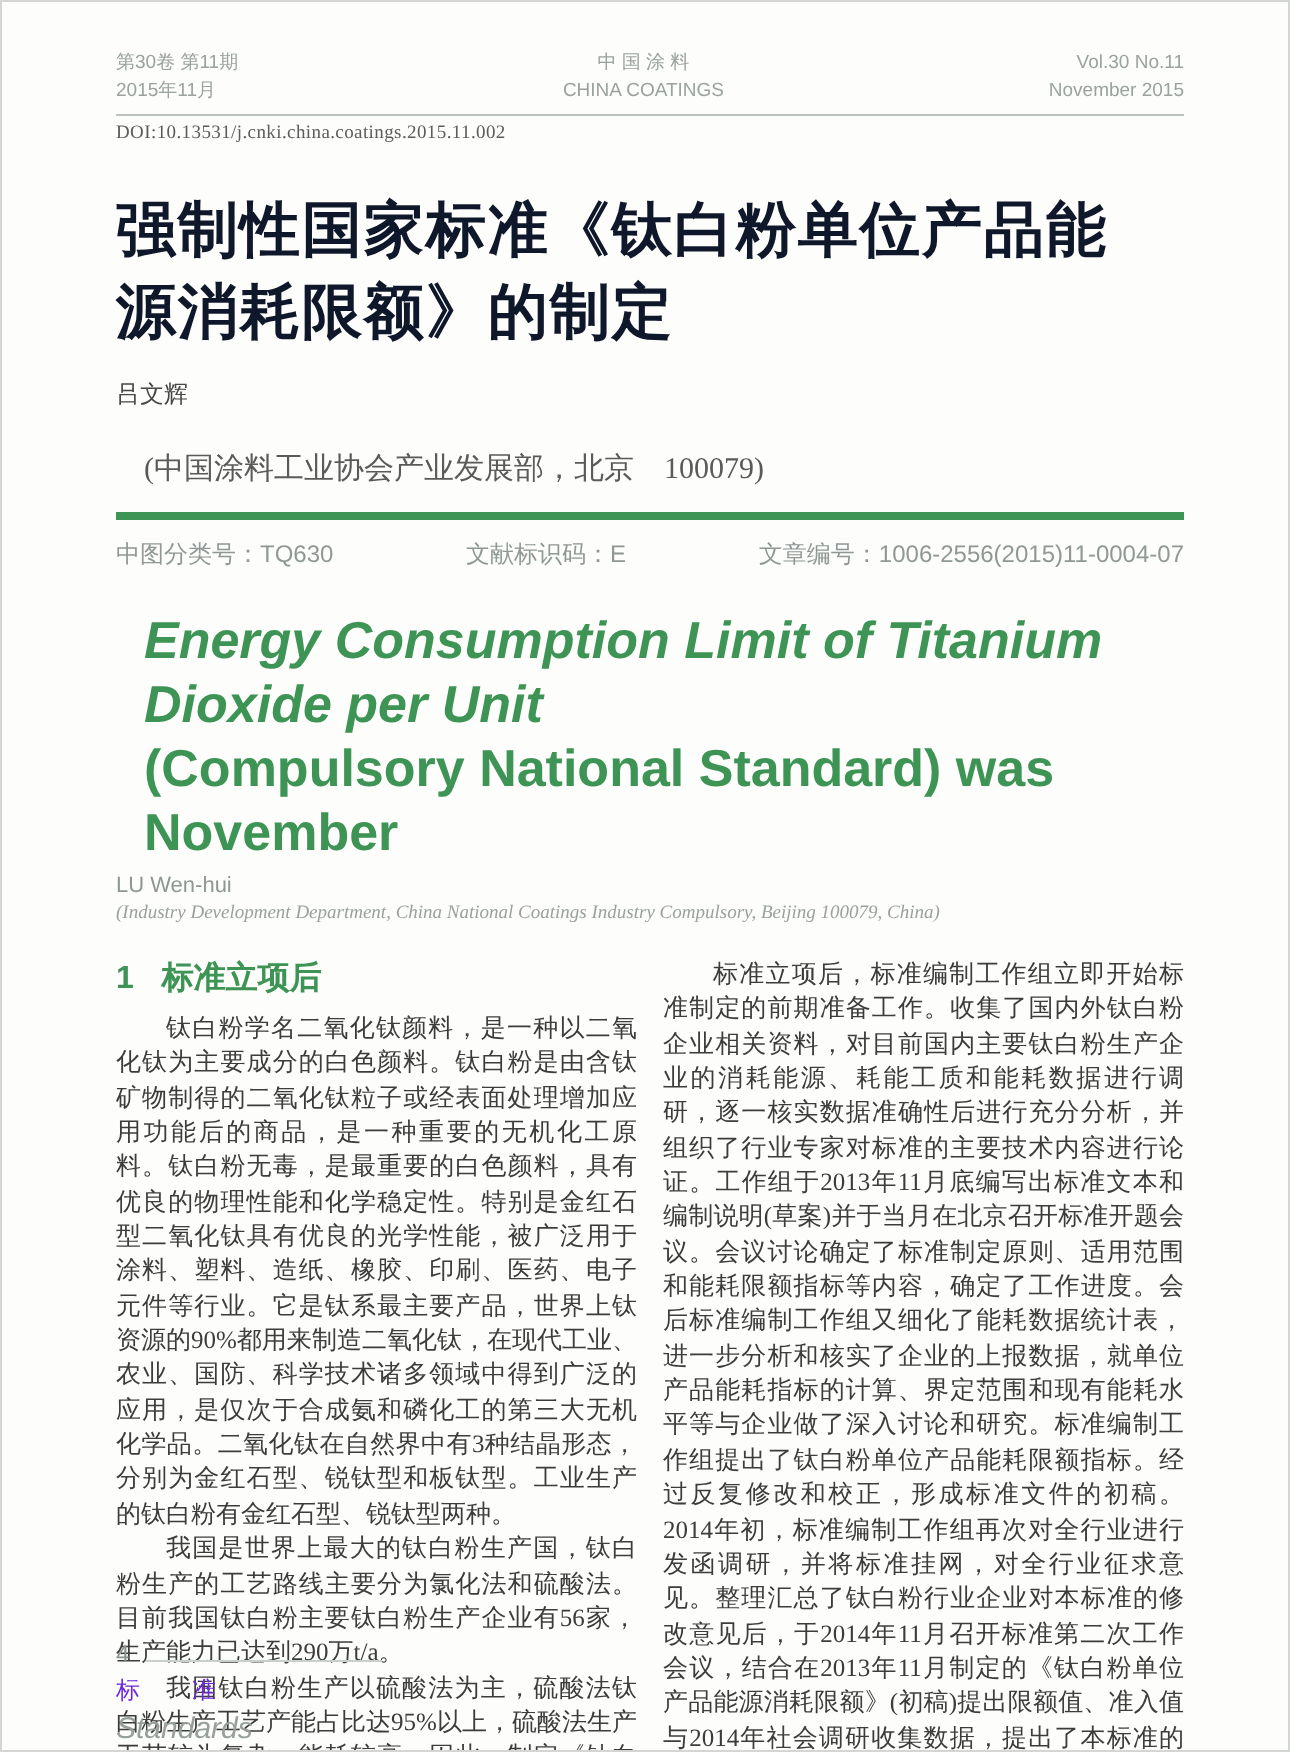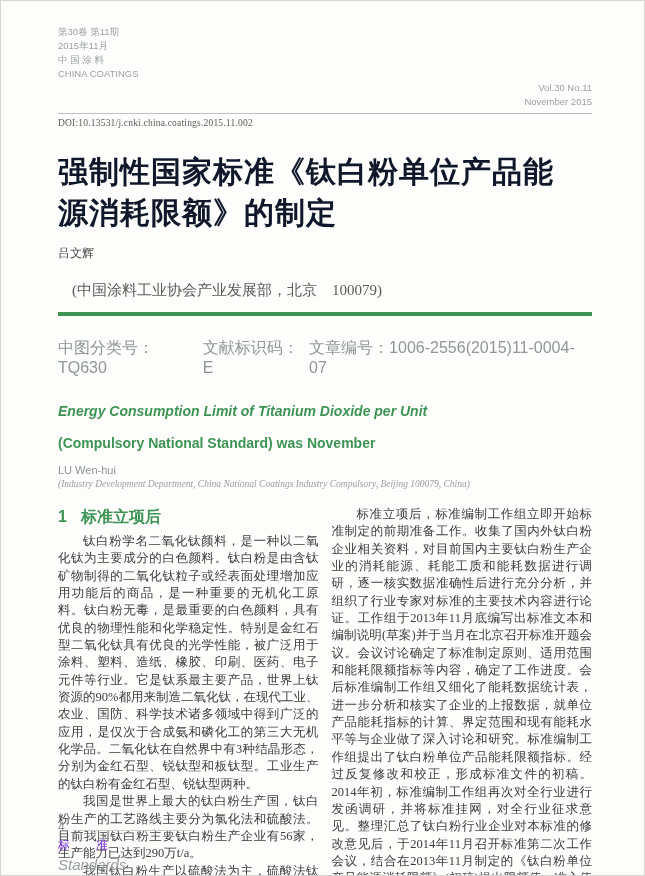--- a/index.html
+++ b/index.html
@@ -10,45 +10,45 @@
     margin: 0 auto;
     background: #fdfdfc;
     border: 1px solid #d4d6d3;
     font-family: "Liberation Serif", "DejaVu Serif", serif;
     color: #3f3f3f;
     overflow: hidden;
   }
   .content { padding: 24px 52px 0 57px; }
 
   
-  .jheader { display: flex; justify-content: space-between; font-family: "Liberation Sans", "DejaVu Sans", sans-serif; font-size: 9.5px; line-height: 14px; color: #9aa29e; flex-direction: column; }
-  .jheader .hc { }
+  .jheader { display: flex; justify-content: space-between; font-family: "Liberation Sans", "DejaVu Sans", sans-serif; font-size: 9.5px; line-height: 14px; color: #9aa29e; }
+  .jheader .hc { text-align: center; }
   .jheader .hr { text-align: right; }
   .hrule { border-top: 1px solid #bcc2bf; margin-top: 4px; }
   .doi { font-size: 9.5px; color: #5c5c5a; margin-top: 4px; letter-spacing: 0.2px; }
 
   
   .title-cn {
     margin-top: 23px;
     font-family: "Liberation Sans", "DejaVu Sans", sans-serif;
     font-weight: bold;
     font-size: 30px; line-height: 41px;
     color: #0f172a;
     width: 525px;
     letter-spacing: 1px;
   }
   .author-cn { margin-top: 12px; font-size: 12px; color: #474745; }
   .affil-cn { margin-top: 19px; font-size: 15px; color: #5a5a58; padding-left: 14px; }
 
   .accent-bar { height: 4px; background: #3e9455; margin-top: 12px; }
 
-  .meta-row { display: flex; justify-content: space-between; margin-top: 22px; font-size: 16px; color: #8f9894; font-family: "Liberation Sans", "DejaVu Sans", sans-serif; }
+  .meta-row { display: flex; justify-content: space-between; margin-top: 9px; font-size: 12px; color: #8f9894; font-family: "Liberation Sans", "DejaVu Sans", sans-serif; }
 
   
-  .title-en { margin-top: 18px; font-family: "Liberation Sans", "DejaVu Sans", sans-serif; font-weight: bold; font-size: 14px; line-height: 32px; color: #3e9455; }
+  .title-en { margin-top: 18px; font-family: "Liberation Sans", "DejaVu Sans", sans-serif; font-weight: bold; font-size: 26px; line-height: 32px; color: #3e9455; margin-left: 14px; }
   .title-en .l1 { font-style: italic; display: block; }
   .title-en .l2 { font-style: normal; display: block; }
   .author-en { margin-top: 5px; font-size: 11px; color: #8e9793; font-family: "Liberation Sans", "DejaVu Sans", sans-serif; }
   .affil-en { margin-top: 3px; font-size: 9.5px; font-style: italic; color: #9aa19d; }
 
   
   .columns { display: flex; gap: 13px; margin-top: 17px; }
   .col { width: 262px; font-size: 12.5px; line-height: 17.35px; text-align: justify; color: #3c3c3b; }
   .col p { margin: 0; }
   .col p.indent { text-indent: 2em; }

